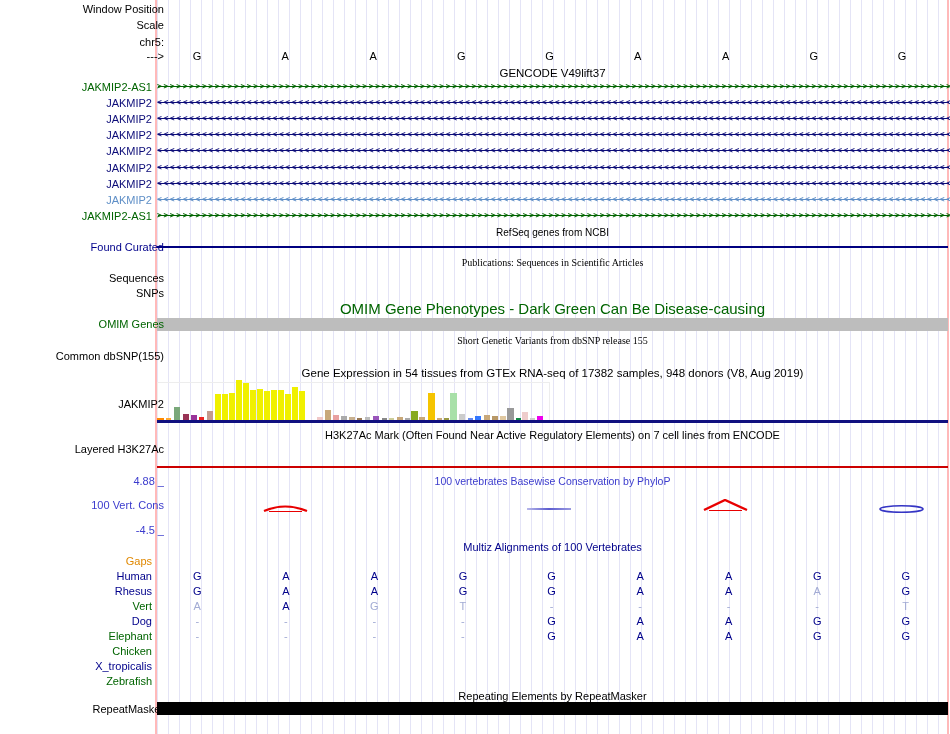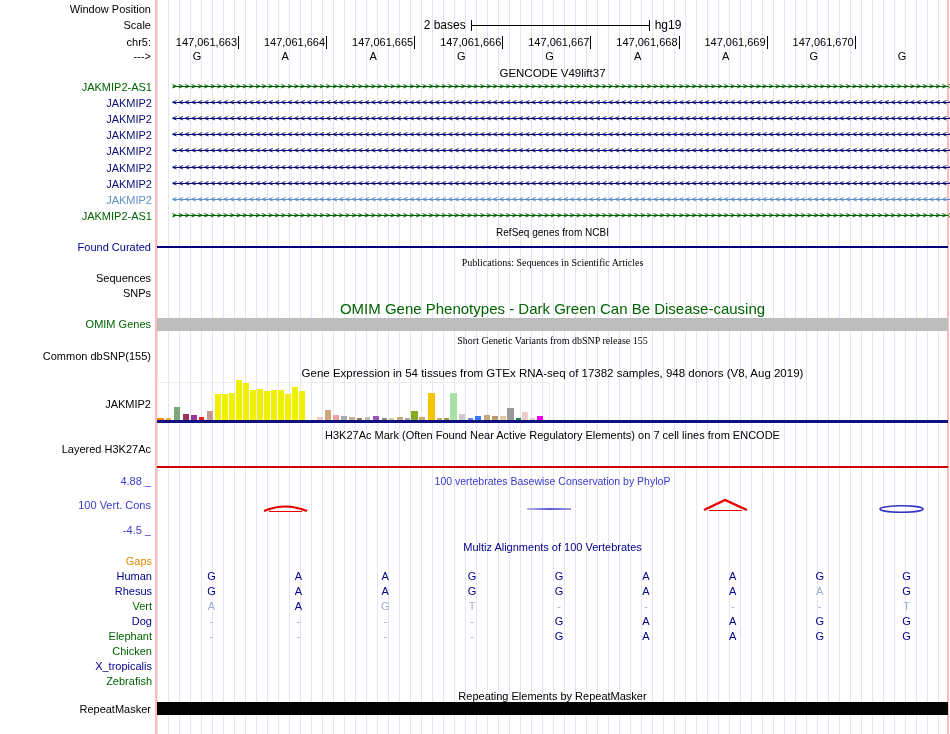--- a/index.html
+++ b/index.html
@@ -1,38 +1,38 @@
 <!DOCTYPE html>
 <html><head>
 <meta charset="utf-8">
 <style>
   html,body{margin:0;padding:0;background:#fff;}
   #browser{position:relative;width:950px;height:734px;overflow:hidden;background:#fff;
            font-family:"Liberation Sans","DejaVu Sans",sans-serif;color:#000;}
   .grid{position:absolute;left:157px;top:0;width:791px;height:734px;z-index:0;
         background:repeating-linear-gradient(to right,#e4e4f6 0 1px,transparent 1px 11px);}
   .pinkline{position:absolute;top:0;height:734px;width:2px;background:#ffb9b9;z-index:2;}
-  .lab{position:absolute;left:0;width:151px;text-align:right;font-size:11px;line-height:13px;z-index:3;white-space:nowrap;}
+  .lab{position:absolute;left:13px;width:151px;text-align:right;font-size:11px;line-height:13px;z-index:3;white-space:nowrap;}
   .ttl{position:absolute;left:157px;width:791px;text-align:center;font-size:10px;line-height:12px;z-index:3;white-space:nowrap;}
   .hline{position:absolute;z-index:2;}
   
   #main-title{top:3px;font-size:12px;display:flex;justify-content:center;gap:16px;}
   #scale-row{top:19px;display:flex;justify-content:center;align-items:center;gap:5px;font-size:12px;}
   .sbar{width:177px;height:11px;border-left:1px solid #000;border-right:1px solid #000;
         background:linear-gradient(#000,#000) center/100% 1px no-repeat;}
   #pos-row{position:absolute;left:157px;top:36px;width:791px;height:14px;z-index:3;}
   .pos-num{position:absolute;top:0;width:80px;text-align:right;font-size:11px;line-height:13px;
            height:13px;border-right:1px solid #000;padding-right:1px;}
   .grid9{position:absolute;left:153px;width:793px;display:grid;grid-template-columns:repeat(9,1fr);z-index:3;}
   #base-row{top:50px;font-size:11px;}
   .base-cell{text-align:center;}
   
   #gencode-rows{position:absolute;left:0;top:79px;width:950px;z-index:3;}
   .gene-row{display:flex;align-items:center;height:16.1px;}
-  .row-label{width:152px;flex:none;text-align:right;padding-right:20px;font-size:11px;white-space:nowrap;}
+  .row-label{width:152px;flex:none;text-align:right;padding-right:5px;font-size:11px;white-space:nowrap;}
   .arrow-line{flex:1;position:relative;height:10px;overflow:hidden;}
   .aline{position:absolute;left:1px;right:1px;top:4px;border-top:1px solid currentColor;}
   .chev{position:absolute;left:0;top:0;font:bold 8px "DejaVu Sans Mono","Liberation Mono",monospace;
         letter-spacing:1.6px;line-height:10px;white-space:nowrap;}
   
   #gtex-box{position:absolute;left:157px;top:382px;width:391px;height:38px;border:1px solid #ededed;z-index:1;}
   #gtex-bars{position:absolute;left:157px;top:383px;width:791px;height:37px;z-index:3;}
   .gbar{position:absolute;bottom:0;}
   
   #multiz-rows{position:absolute;left:0;top:553px;width:950px;z-index:3;}
@@ -46,37 +46,22 @@
 <body>
 
 <div id="browser">
   <div class="grid"></div>
   <div class="pinkline" style="left:155px;"></div>
   <div class="pinkline" style="left:947px;"></div>
 
   <div class="lab" style="top:3px;">Window Position</div>
 
   <div class="lab" style="top:19px;">Scale</div>
-  <div class="ttl" id="scale-row">
-    <span>2 bases</span>
-    <span class="sbar"></span>
-    <span>hg19</span>
-  </div>
 
   <div class="lab" style="top:36px;">chr5:</div>
-  <div id="pos-row">
-      <span class="pos-num" style="left: 0px;">147,061,663</span>
-      <span class="pos-num" style="left: 88.1px;">147,061,664</span>
-      <span class="pos-num" style="left: 176.2px;">147,061,665</span>
-      <span class="pos-num" style="left: 264.3px;">147,061,666</span>
-      <span class="pos-num" style="left: 352.4px;">147,061,667</span>
-      <span class="pos-num" style="left: 440.5px;">147,061,668</span>
-      <span class="pos-num" style="left: 528.6px;">147,061,669</span>
-      <span class="pos-num" style="left: 616.7px;">147,061,670</span>
-    </div>
 
   <div class="lab" style="top:50px;">---&gt;</div>
   <div class="grid9" id="base-row">
       <span class="base-cell">G</span>
       <span class="base-cell">A</span>
       <span class="base-cell">A</span>
       <span class="base-cell">G</span>
       <span class="base-cell">G</span>
       <span class="base-cell">A</span>
       <span class="base-cell">A</span>

